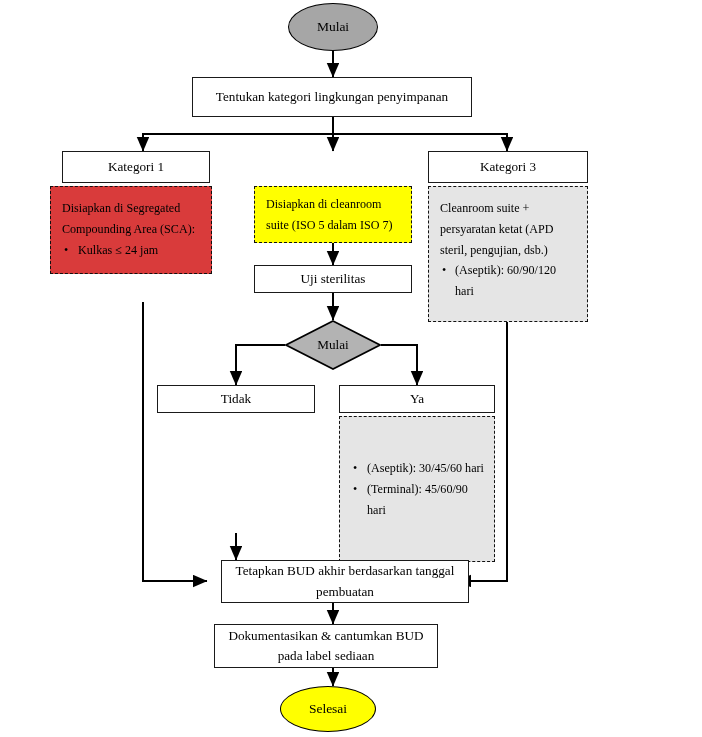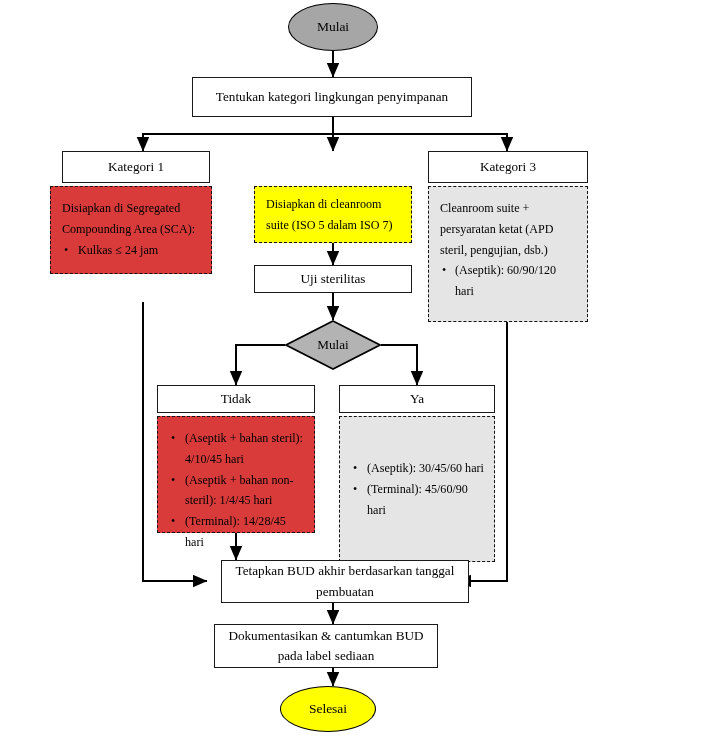--- a/index.html
+++ b/index.html
@@ -192,27 +192,20 @@
     <svg class="diamond-shape" viewBox="0 0 96 50" preserveAspectRatio="none">
       <polygon points="48,1 95,25 48,49 1,25" fill="#b3b3b3" stroke="#000000" stroke-width="1.6"></polygon>
     </svg>
     <span class="diamond-label">Mulai</span>
   </div>
 
   <div class="node proc" style="left:157px; top:385px; width:158px; height:28px;">
     <span>Tidak</span>
   </div>
 
-  <div class="node panel panel-red" style="left:157px; top:416px; width:158px; height:117px;">
-    <ul>
-      <li>(Aseptik + bahan steril): 4/10/45 hari</li>
-      <li>(Aseptik + bahan non-steril): 1/4/45 hari</li>
-      <li>(Terminal): 14/28/45 hari</li>
-    </ul>
-  </div>
 
   <div class="node proc" style="left:339px; top:385px; width:156px; height:28px;">
     <span>Ya</span>
   </div>
 
   <div class="node panel panel-grey" style="left:339px; top:416px; width:156px; height:146px; display:flex; align-items:center;">
     <ul style="width:100%;">
       <li>(Aseptik): 30/45/60 hari</li>
       <li>(Terminal): 45/60/90 hari</li>
     </ul>

